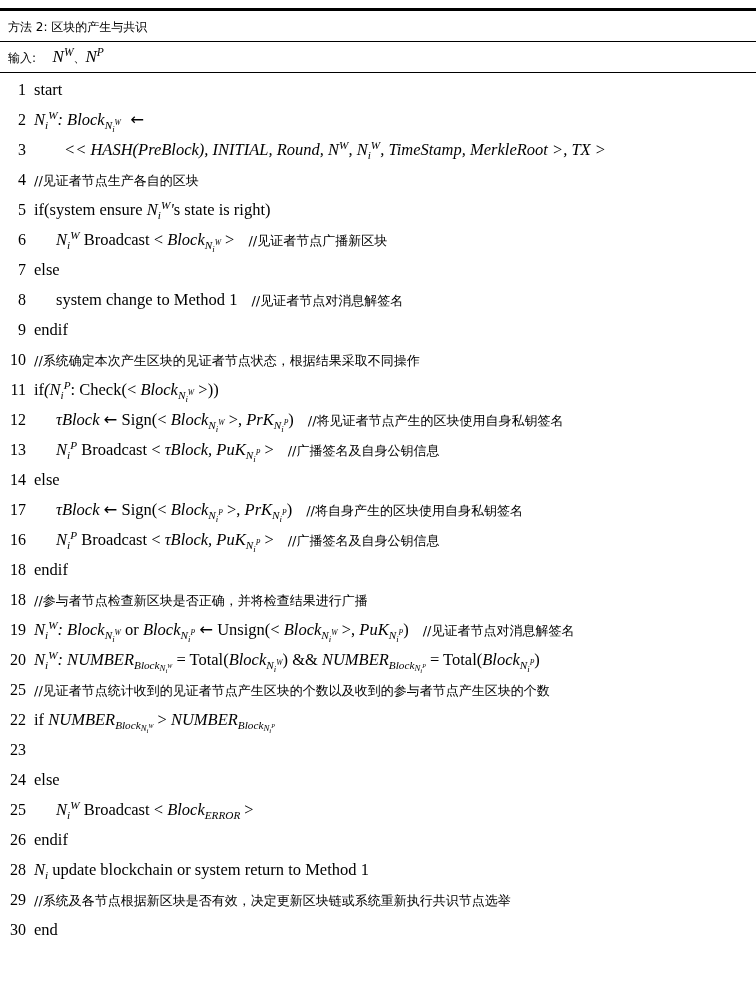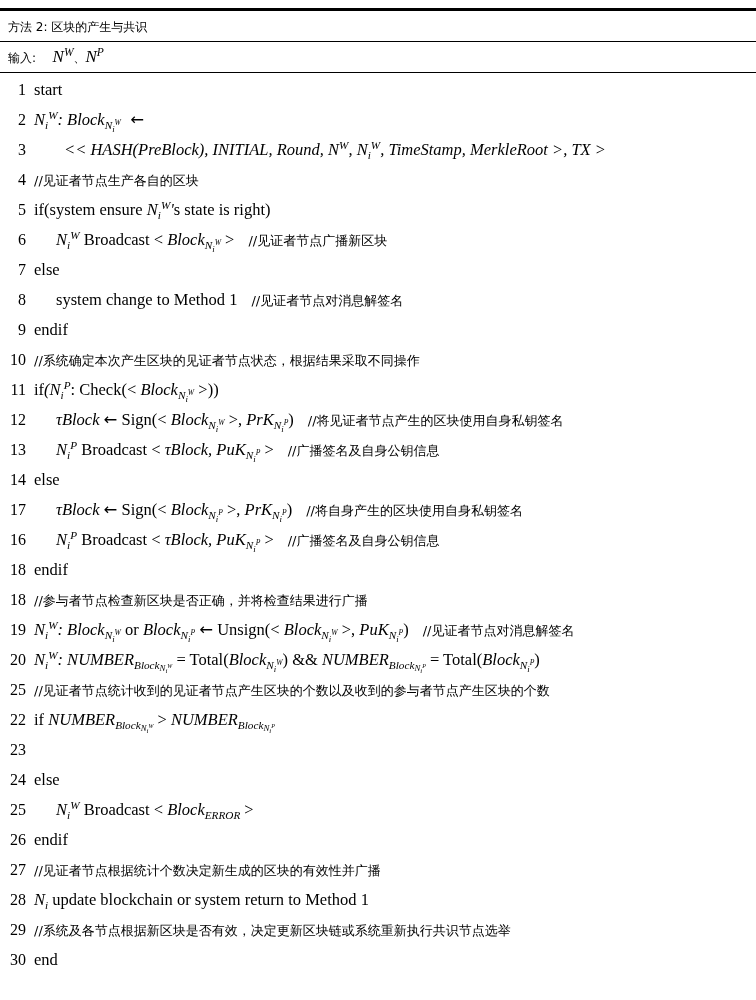--- a/index.html
+++ b/index.html
@@ -296,26 +296,20 @@
       </div>
     </div>
 
     <div class="line">
       <div class="num">26</div>
       <div class="content">
         <span class="kw">endif</span>
       </div>
     </div>
 
-    <div class="line">
-      <div class="num">27</div>
-      <div class="content">
-        <span class="cmt">//见证者节点根据统计个数决定新生成的区块的有效性并广播</span>
-      </div>
-    </div>
 
     <div class="line">
       <div class="num">28</div>
       <div class="content">
         <span class="it">N<sub>i</sub></span> <span class="rm">update blockchain or system return to Method 1</span>
       </div>
     </div>
 
     <div class="line">
       <div class="num">29</div>

